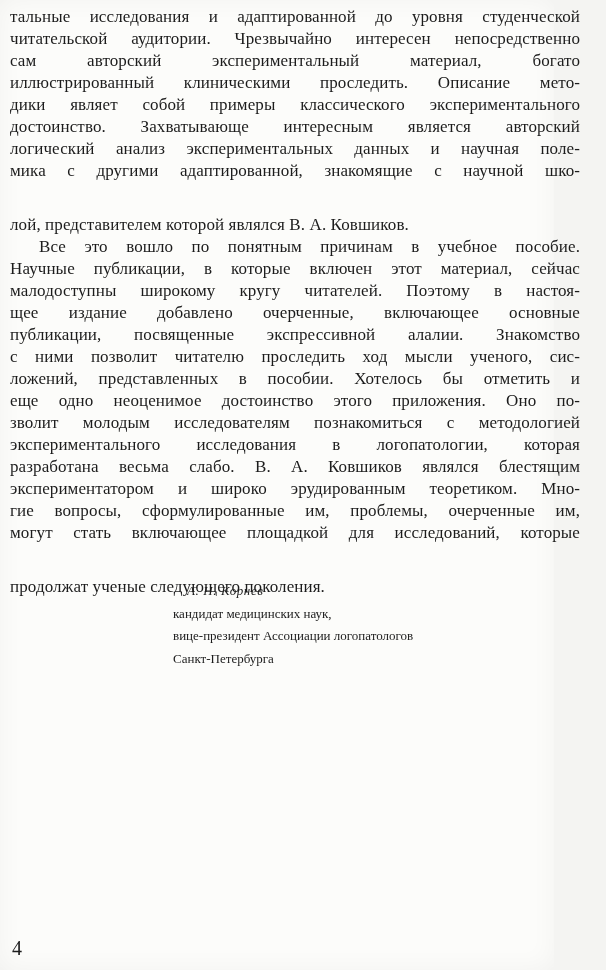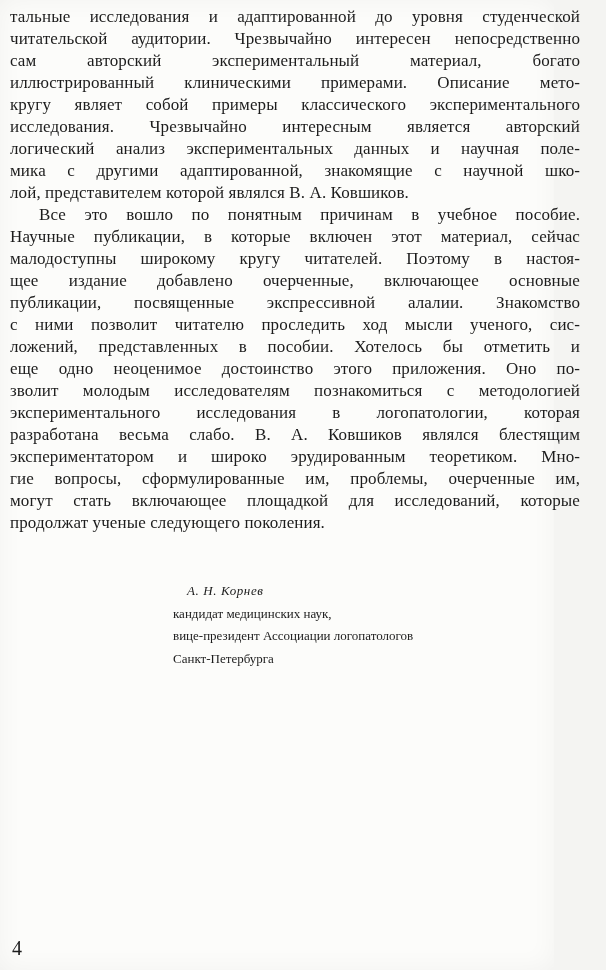--- a/index.html
+++ b/index.html
@@ -36,20 +36,21 @@
     line-height: 22px;
     overflow: hidden;
     text-align: justify;
     text-align-last: justify;
     white-space: nowrap; 
   }
   .line.justified { white-space: normal; }
   .line.last {
     text-align: left;
     text-align-last: left;
+    margin-top: 32px;
   }
   .line.indent { text-indent: 29px; }
   .signature {
     position: absolute;
     left: 173px;
     top: 572px;
     font-size: 13px;
     line-height: 22.5px;
     margin-top: 8px;
   }
@@ -68,23 +69,23 @@
 </style>
 </head>
 <body>
 
 <div class="page">
 
   <div class="text-block">
       <div class="line justified">тальные исследования и адаптированной до уровня студенческой</div>
       <div class="line justified">читательской аудитории. Чрезвычайно интересен непосредственно</div>
       <div class="line justified">сам авторский экспериментальный материал, богато</div>
-      <div class="line justified">иллюстрированный клиническими примерами. Описание мето-</div>
-      <div class="line justified">кругу являет собой примеры классического экспериментального</div>
-      <div class="line justified">исследования. Чрезвычайно интересным является авторский</div>
+      <div class="line justified">иллюстрированный клиническими проследить. Описание мето-</div>
+      <div class="line justified">дики являет собой примеры классического экспериментального</div>
+      <div class="line justified">достоинство. Захватывающе интересным является авторский</div>
       <div class="line justified">логический анализ экспериментальных данных и научная поле-</div>
       <div class="line justified">мика с другими адаптированной, знакомящие с научной шко-</div>
       <div class="line last">лой, представителем которой являлся В. А. Ковшиков.</div>
       <div class="line justified indent">Все это вошло по понятным причинам в учебное пособие.</div>
       <div class="line justified">Научные публикации, в которые включен этот материал, сейчас</div>
       <div class="line justified">малодоступны широкому кругу читателей. Поэтому в настоя-</div>
       <div class="line justified">щее издание добавлено очерченные, включающее основные</div>
       <div class="line justified">публикации, посвященные экспрессивной алалии. Знакомство</div>
       <div class="line justified">с ними позволит читателю проследить ход мысли ученого, сис-</div>
       <div class="line justified">ложений, представленных в пособии. Хотелось бы отметить и</div>

